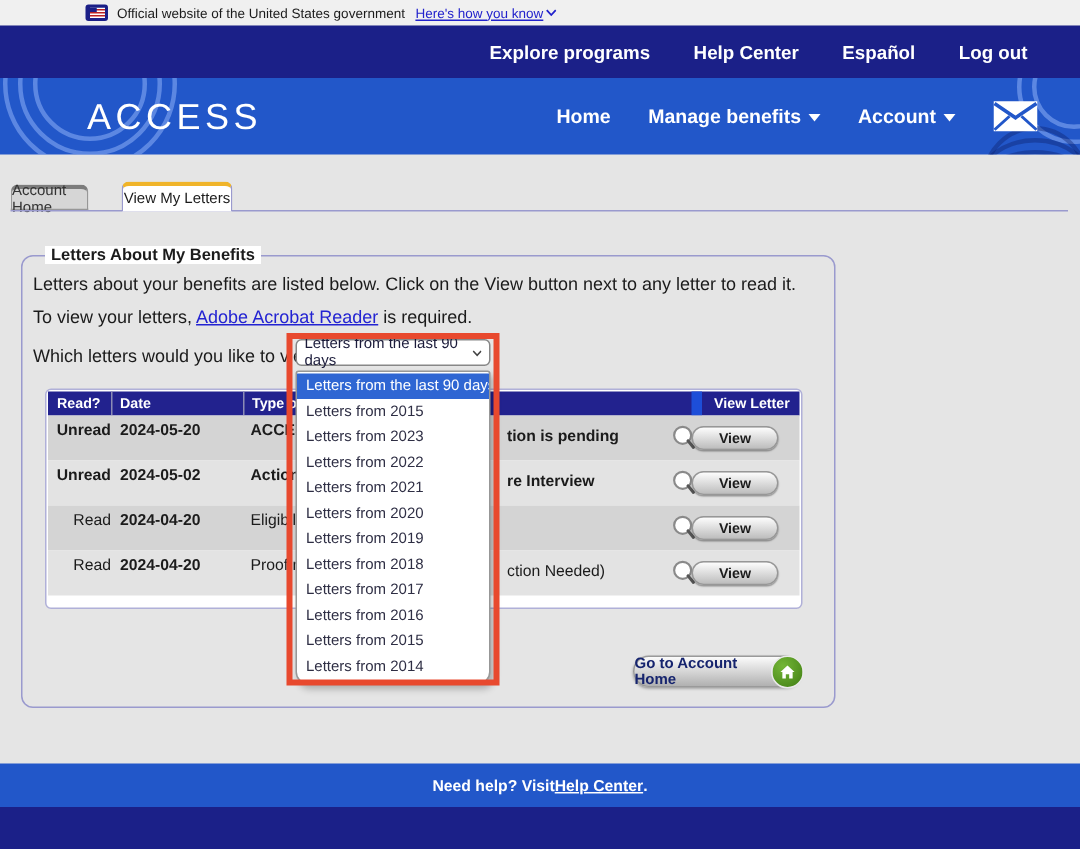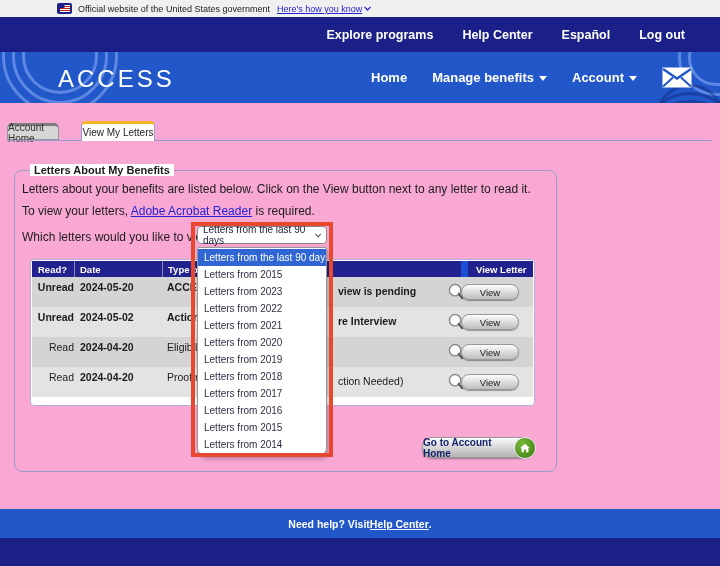--- a/index.html
+++ b/index.html
@@ -1,18 +1,18 @@
 <!DOCTYPE html>
 <html><head>
 <meta charset="utf-8">
 <style>
   * { margin:0; padding:0; box-sizing:border-box; }
   html,body { background:#fff; }
   body { font-family:"Liberation Sans", sans-serif; }
-  #app { position:relative; width:720px; height:566px; background:#f9a8d4; overflow:hidden; }
+  #app { position:relative; width:720px; height:566px; background:#e5e5e5; overflow:hidden; }
 
   
   .banner { position:absolute; left:0; top:0; width:720px; height:17px; background:#f0f0f0;
             display:flex; align-items:center; font-size:9px; color:#1b1b1b; }
   .flagbox { margin-left:57px; width:15px; height:11px; background:#1b1f87; border-radius:2px;
              display:flex; align-items:center; justify-content:center; }
   .banner-text { margin-left:6px; }
   .banner-link { margin-left:7px; color:#2222cc; text-decoration:underline; cursor:pointer;
                  display:flex; align-items:center; gap:2px; }
 
@@ -78,21 +78,21 @@
   .tc-read { width:42px; text-align:right; }
   .tc-date { width:88px; padding-left:6px; font-weight:bold; }
   .tc-type { flex:1; padding-left:5px; white-space:nowrap; overflow:hidden; }
   .trow.bold .tc-read, .trow.bold .tc-type { font-weight:bold; }
   .type-right { position:absolute; left:306px; top:4px; white-space:nowrap; }
   .trow.bold .type-right { font-weight:bold; }
   .tc-view { width:92px; display:flex; align-items:center; justify-content:flex-start; padding:0 0 0 6px; }
   .viewbtn { display:flex; align-items:center; cursor:pointer; }
   .pill { width:58px; height:16px; margin-left:-4px; background:linear-gradient(#fdfdfd,#bdbdbd);
           border:1px solid #979797; border-radius:8px; display:flex; align-items:center; justify-content:center;
-          font-size:9.5px; font-weight:normal; color:#1b1b1b; box-shadow:0 1px 1px rgba(0,0,0,0.35); }
+          font-size:9.5px; font-weight:bold; color:#1b1b1b; box-shadow:0 1px 1px rgba(0,0,0,0.35); }
 
   
   .gobtn { position:absolute; left:422px; top:437px; width:112px; height:21px; border-radius:11px;
            background:linear-gradient(#fbfbfb,#b2b2b2); border:1px solid #9a9a9a;
            display:flex; align-items:center; justify-content:center; padding-right:24px;
            font-size:10px; font-weight:bold; color:#16246e; cursor:pointer;
            box-shadow:0 1px 2px rgba(0,0,0,0.35); }
   .greencircle { position:absolute; right:-3px; top:-1px; width:22px; height:22px; border-radius:50%;
                  background:radial-gradient(circle at 35% 30%, #74b637, #3f7d12);
                  border:1px solid #e9e9e9; display:flex; align-items:center; justify-content:center; }
@@ -191,21 +191,21 @@
       <span class="hc hc-read">Read?</span>
       <span class="hc hc-date">Date</span>
       <span class="hc hc-type">Type of Letter</span>
       <span class="hc hc-view">View Letter</span>
     </div>
 
     <div class="trow odd bold">
       <span class="tc tc-read">Unread</span>
       <span class="tc tc-date">2024-05-20</span>
       <span class="tc tc-type">ACCESS</span>
-      <span class="type-right tc">view is pending</span>
+      <span class="type-right tc">tion is pending</span>
       <span class="tc-view">
         <span class="viewbtn">
           <svg width="18" height="18" viewBox="0 0 20 20">
               <circle cx="9" cy="8" r="6.3" fill="#ffffff" stroke="#8a8a8a" stroke-width="1.6"></circle>
               <line x1="13" y1="12" x2="17" y2="17" stroke="#555555" stroke-width="2.2" stroke-linecap="round"></line>
             </svg>
           <span class="pill">View</span>
         </span>
       </span>
     </div>

